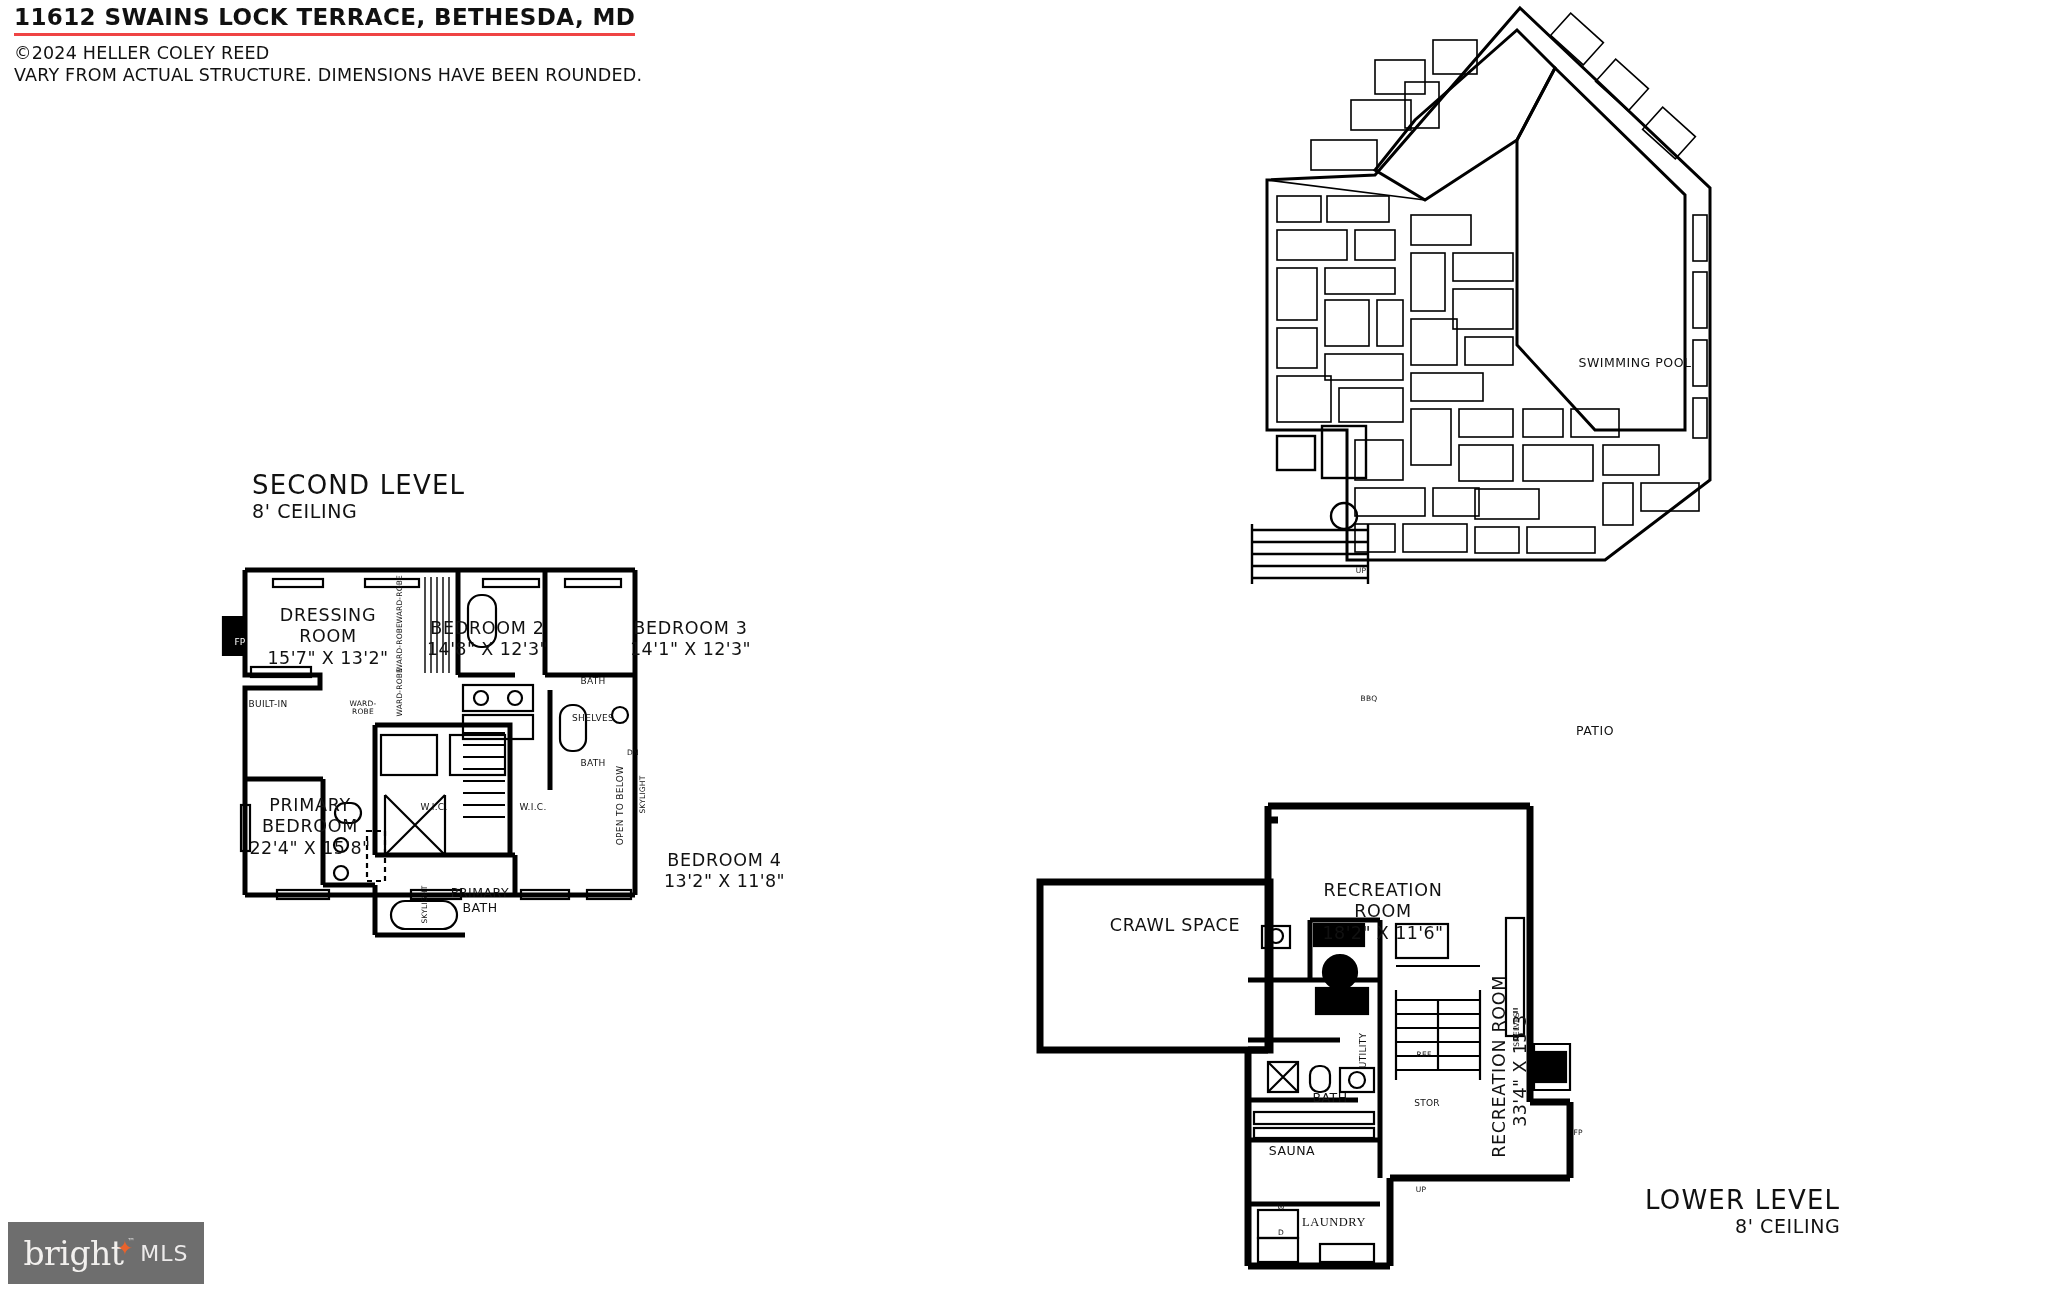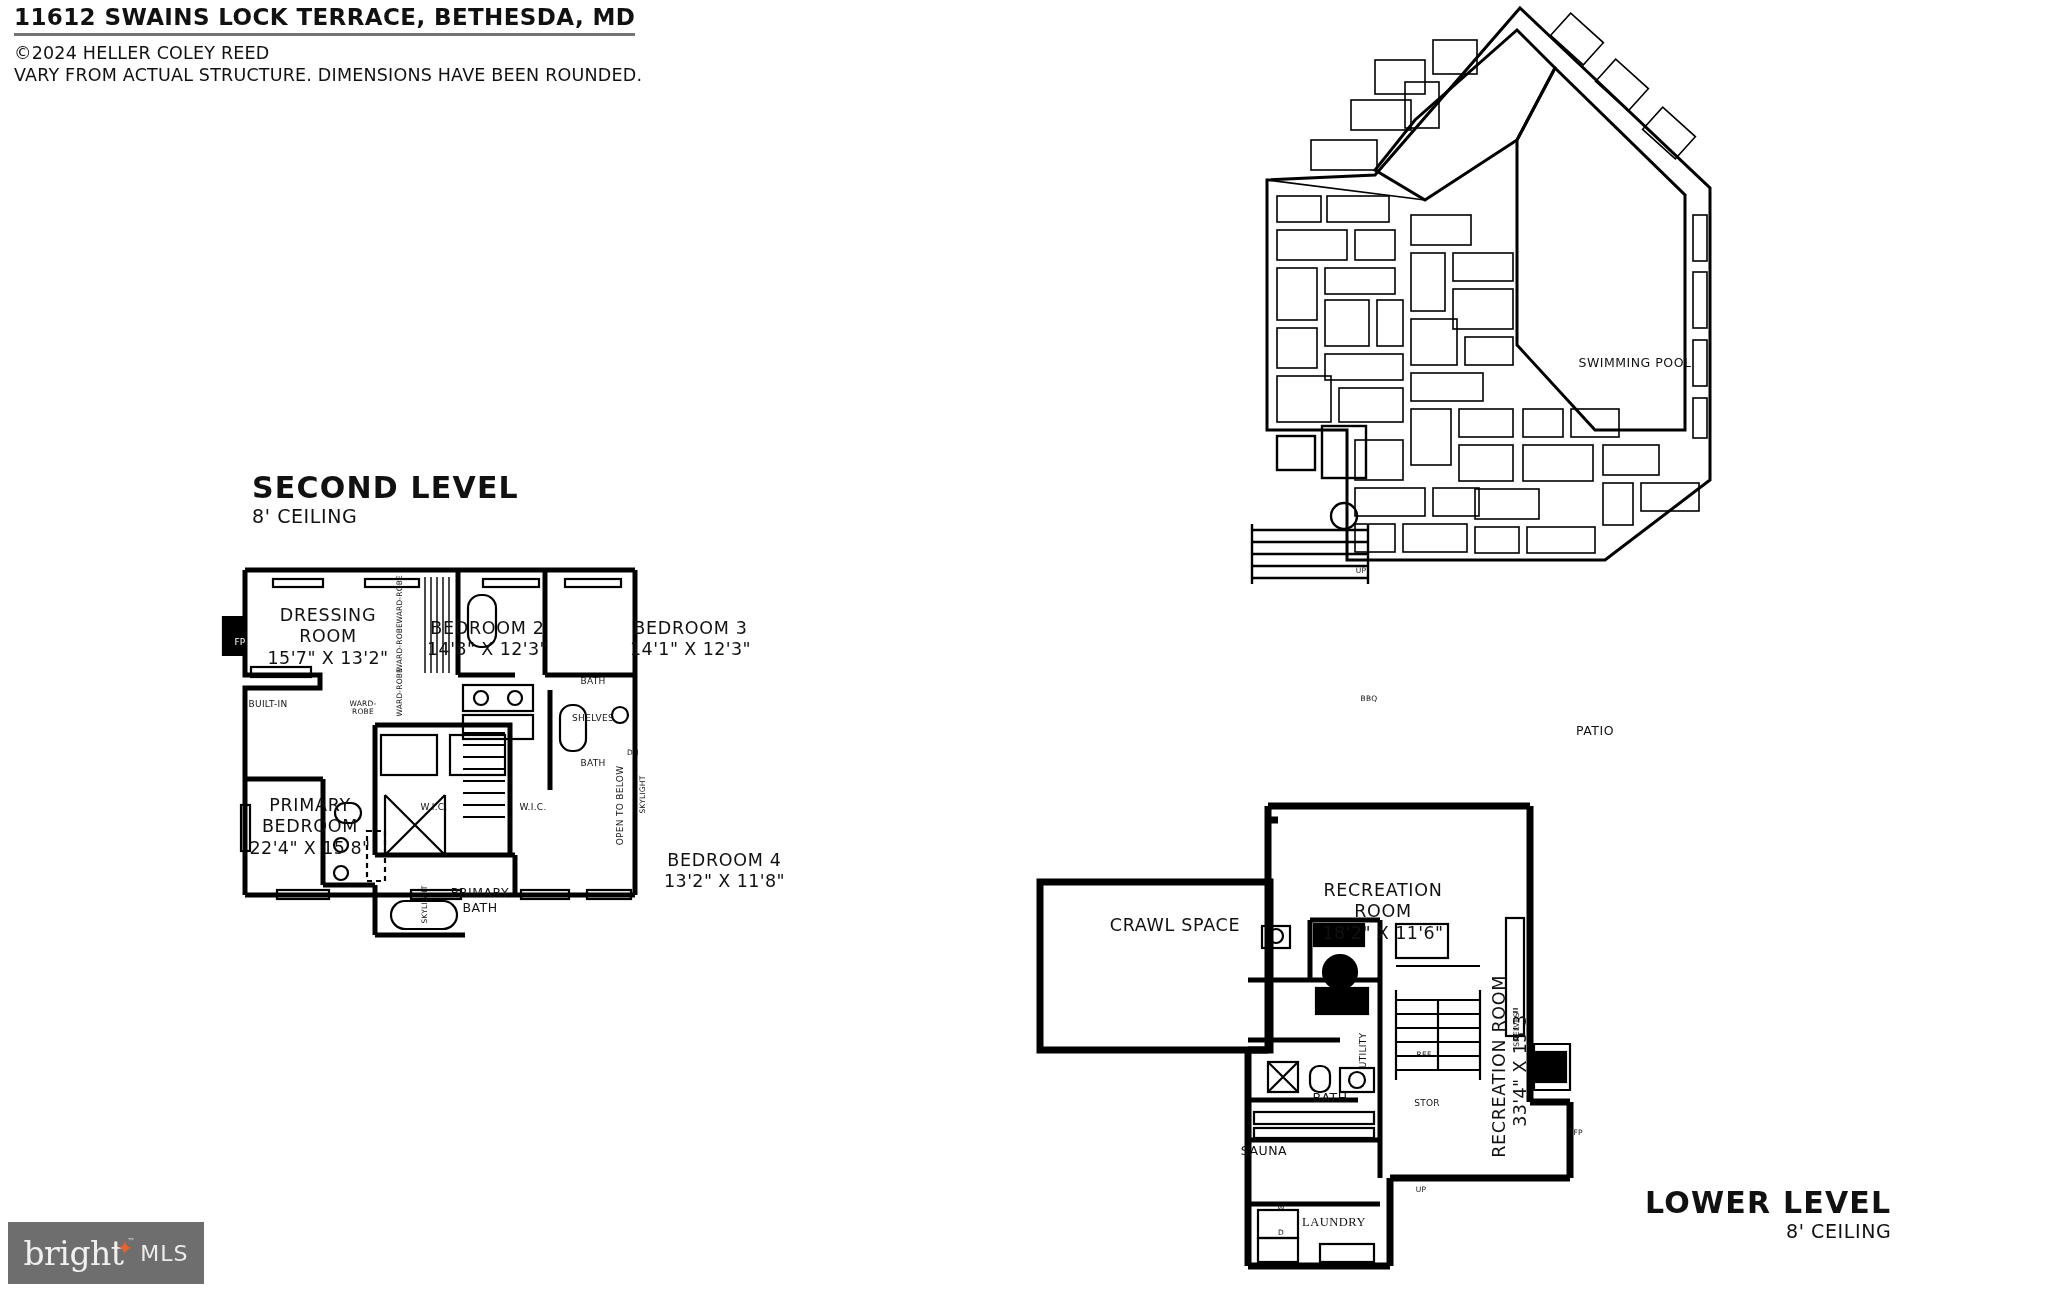--- a/index.html
+++ b/index.html
@@ -7,26 +7,26 @@
     width:2048px;height:1298px;position:relative;overflow:hidden;
     font-family:"DejaVu Sans","Liberation Sans",sans-serif;
     color:#111;
   }
   .abs{position:absolute;}
   
   #header{left:14px;top:4px;width:760px;}
   #title{
     font-size:23px;font-weight:700;letter-spacing:.4px;
     white-space:nowrap;padding-bottom:3px;
-    border-bottom:3px solid #737373;display:inline-block;
+    border-bottom:3px solid #ef4444;display:inline-block;
   }
   .disc{font-size:17.5px;line-height:21.5px;letter-spacing:.2px;white-space:nowrap;}
   #disclaimer{margin-top:7px;}
   
-  .level-title{font-size:30px;font-weight:700;letter-spacing:1.2px;white-space:nowrap;}
+  .level-title{font-size:26px;font-weight:400;letter-spacing:1.2px;white-space:nowrap;}
   .level-sub{font-size:19px;letter-spacing:.6px;white-space:nowrap;}
   
   .rm{position:absolute;text-align:center;white-space:nowrap;line-height:1.22;}
   .rm-name{font-size:16.5px;letter-spacing:.7px;}
   .rm-dim{font-size:16.5px;letter-spacing:.4px;}
   .rm-lg .rm-name,.rm-lg .rm-dim{font-size:17.5px;}
   .rm-sm{font-size:12.5px;letter-spacing:.5px;}
   .rm-xs{font-size:9px;letter-spacing:.3px;}
   .rm-xxs{font-size:7.5px;letter-spacing:.2px;}
   .vert{transform-origin:50% 50%;}
@@ -326,21 +326,21 @@
   <div class="rm-name">RECREATION</div>
   <div class="rm-name">ROOM</div>
   <div class="rm-dim">18'2" X 11'6"</div>
 </div>
 <div class="rm rm-lg vert rot90" style="left:1400px;top:1045px;width:220px;">
   <div class="rm-name">RECREATION ROOM</div>
   <div class="rm-dim">33'4" X 15'3"</div>
 </div>
 <div class="rm rm-xs vert rot90" style="left:1328px;top:1045px;width:70px;">UTILITY</div>
 <div class="rm rm-sm" style="left:1300px;top:1090px;width:60px;">BATH</div>
-<div class="rm rm-sm" style="left:1224px;top:1143px;width:80px;text-align:center;">SAUNA</div>
+<div class="rm rm-sm" style="left:1252px;top:1143px;width:80px;text-align:center;">SAUNA</div>
 <div class="rm rm-sm" style="left:1288px;top:1215px;width:92px;font-family:Liberation Serif, serif;">LAUNDRY</div>
 <div class="rm rm-xxs" style="left:1272px;top:1203px;width:18px;">W</div>
 <div class="rm rm-xxs" style="left:1272px;top:1228px;width:18px;">D</div>
 <div class="rm rm-xxs" style="left:1406px;top:1050px;width:36px;">REF</div>
 <div class="rm rm-xs" style="left:1404px;top:1098px;width:46px;">STOR</div>
 <div class="rm rm-xxs" style="left:1408px;top:1185px;width:26px;">UP</div>
 <div class="rm rm-xxs vert rot90" style="left:1485px;top:1025px;width:64px;">SHELVES</div>
 <div class="rm rm-xxs" style="left:1565px;top:1128px;width:26px;">FP</div>
 
 <div class="abs" style="left:1645px;top:1185px;text-align:right;">

